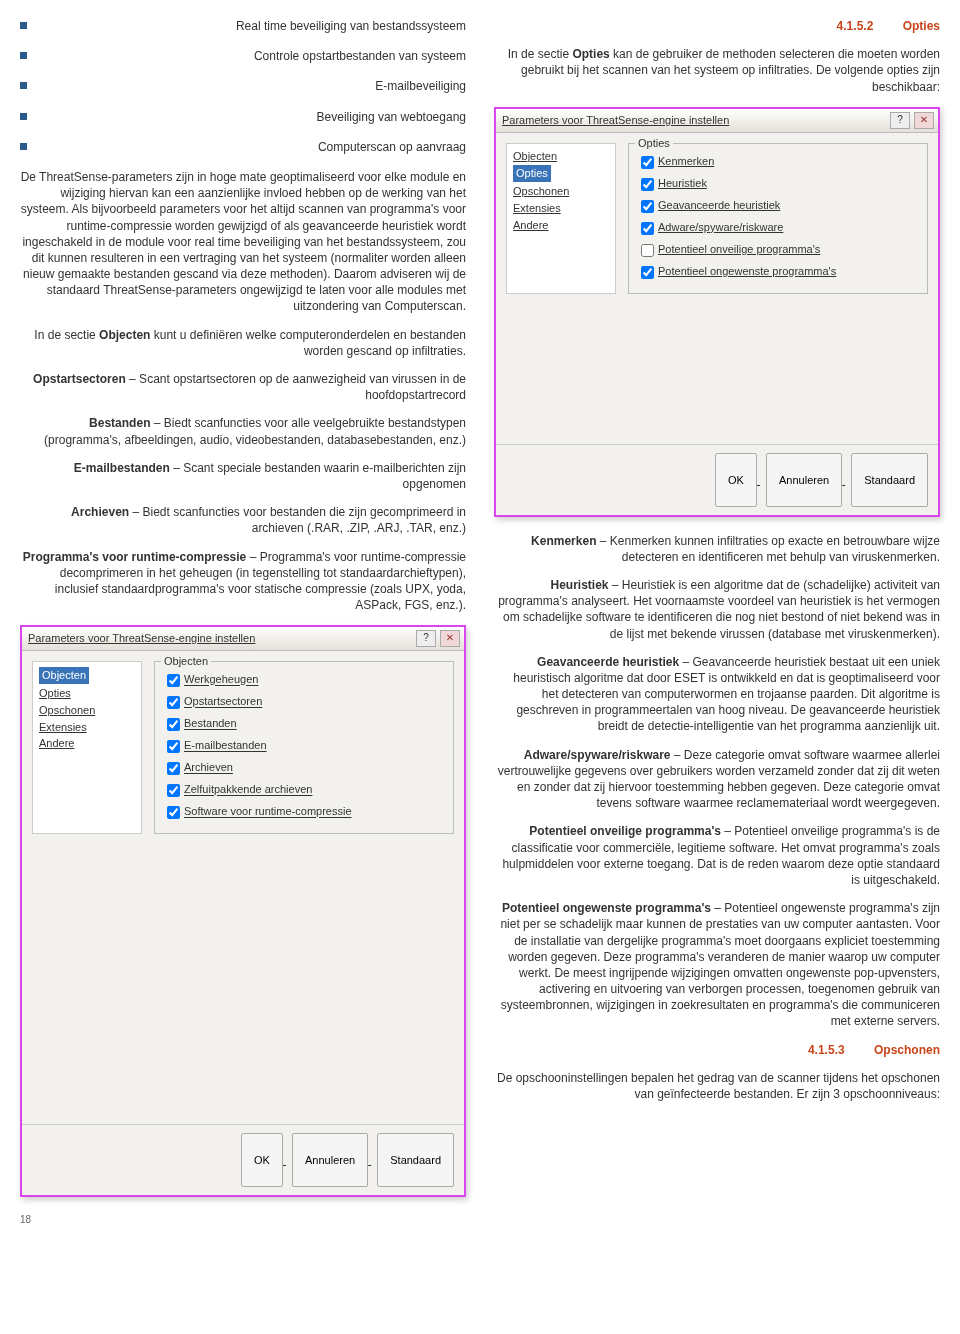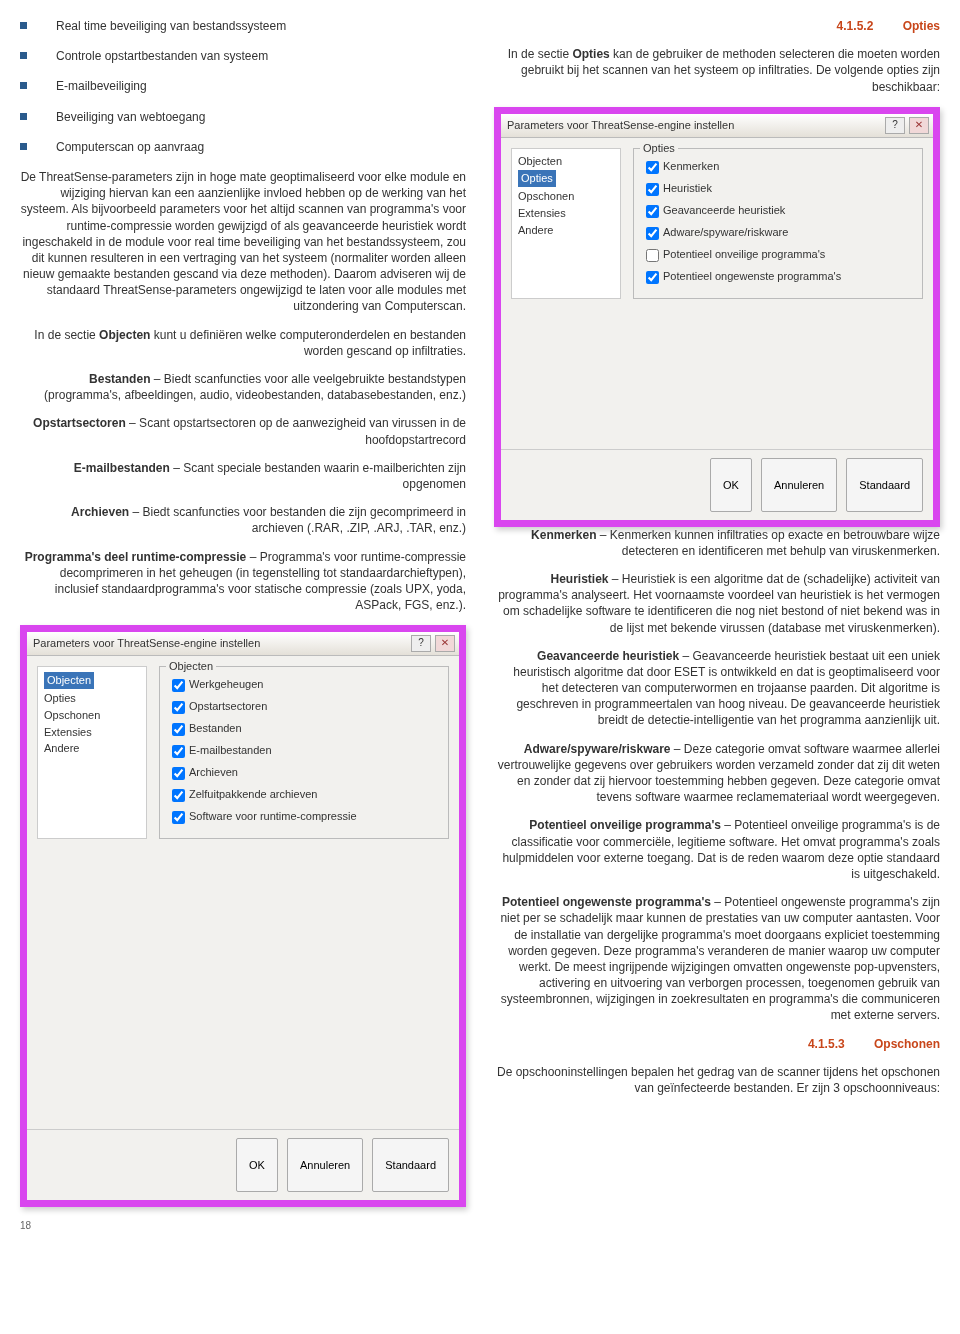--- a/index.html
+++ b/index.html
@@ -21,20 +21,21 @@
   }
   ul.bullets {
     list-style: none;
     padding: 0;
     margin: 0 0 14px 0;
   }
   ul.bullets li {
     position: relative;
     padding-left: 36px;
     margin-bottom: 14px;
+    text-align: right;
   }
   ul.bullets li::before {
     content: "";
     position: absolute;
     left: 0;
     top: 4px;
     width: 7px;
     height: 7px;
     background: #2a5a8c;
   }
@@ -45,24 +46,26 @@
   .hnum {
     color: #c8461a;
     font-weight: bold;
   }
   .htext {
     color: #c8461a;
     font-weight: bold;
     margin-left: 26px;
   }
   .dlg {
-    border: 7px solid #d946ef;
+    border: 2px solid #d946ef;
     box-shadow: 2px 3px 6px rgba(0,0,0,0.2);
     background: #f2f1ee;
     font-size: 11px;
+    margin-bottom: 16px;
+    text-decoration: underline;
   }
   .dlg-title {
     background: linear-gradient(#fff, #e4e0d8);
     border-bottom: 1px solid #bbb;
     padding: 4px 6px;
     font-size: 11px;
     position: relative;
   }
   .dlg-title .help, .dlg-title .close {
     position: absolute;
@@ -156,25 +159,25 @@
       <li>Computerscan op aanvraag</li>
     </ul>
 
     <p>De ThreatSense-parameters zijn in hoge mate geoptimaliseerd voor elke module en wijziging hiervan kan een aanzienlijke invloed hebben op de werking van het systeem. Als bijvoorbeeld parameters voor het altijd scannen van programma's voor runtime-compressie worden gewijzigd of als geavanceerde heuristiek wordt ingeschakeld in de module voor real time beveiliging van het bestandssysteem, zou dit kunnen resulteren in een vertraging van het systeem (normaliter worden alleen nieuw gemaakte bestanden gescand via deze methoden). Daarom adviseren wij de standaard ThreatSense-parameters ongewijzigd te laten voor alle modules met uitzondering van Computerscan.</p>
 
 
     <p>
       <span>In de sectie </span><b>Objecten</b><span> kunt u definiëren welke computeronderdelen en bestanden worden gescand op infiltraties.</span>
     </p>
 
+    <p><b>Opstartsectoren</b><span> – Scant opstartsectoren op de aanwezigheid van virussen in de hoofdopstartrecord</span></p>
     <p><b>Bestanden</b><span> – Biedt scanfuncties voor alle veelgebruikte bestandstypen (programma's, afbeeldingen, audio, videobestanden, databasebestanden, enz.)</span></p>
-    <p><b>Opstartsectoren</b><span> – Scant opstartsectoren op de aanwezigheid van virussen in de hoofdopstartrecord</span></p>
     <p><b>E-mailbestanden</b><span> – Scant speciale bestanden waarin e-mailberichten zijn opgenomen</span></p>
     <p><b>Archieven</b><span> – Biedt scanfuncties voor bestanden die zijn gecomprimeerd in archieven (.RAR, .ZIP, .ARJ, .TAR, enz.)</span></p>
-    <p><b>Programma's deel runtime-compressie</b><span> – Programma's voor runtime-compressie decomprimeren in het geheugen (in tegenstelling tot standaardarchieftypen), inclusief standaardprogramma's voor statische compressie (zoals UPX, yoda, ASPack, FGS, enz.).</span></p>
+    <p><b>Programma's voor runtime-compressie</b><span> – Programma's voor runtime-compressie decomprimeren in het geheugen (in tegenstelling tot standaardarchieftypen), inclusief standaardprogramma's voor statische compressie (zoals UPX, yoda, ASPack, FGS, enz.).</span></p>
 
     <div class="dlg">
       <div class="dlg-title">
         <span>Parameters voor ThreatSense-engine instellen</span>
         <span class="help">?</span>
         <span class="close">✕</span>
       </div>
       <div class="dlg-body">
         <div class="dlg-tree">
           <div class="node"><span class="sel">Objecten</span></div>

